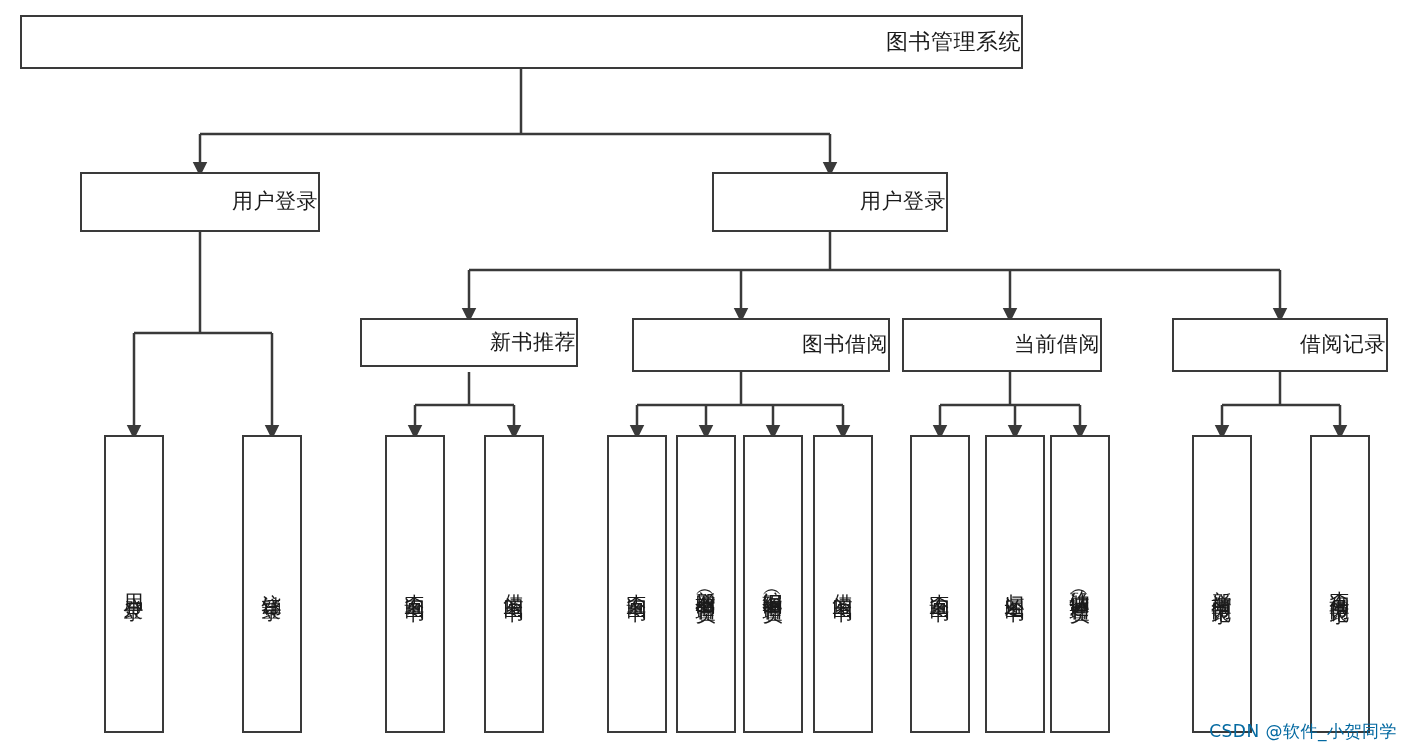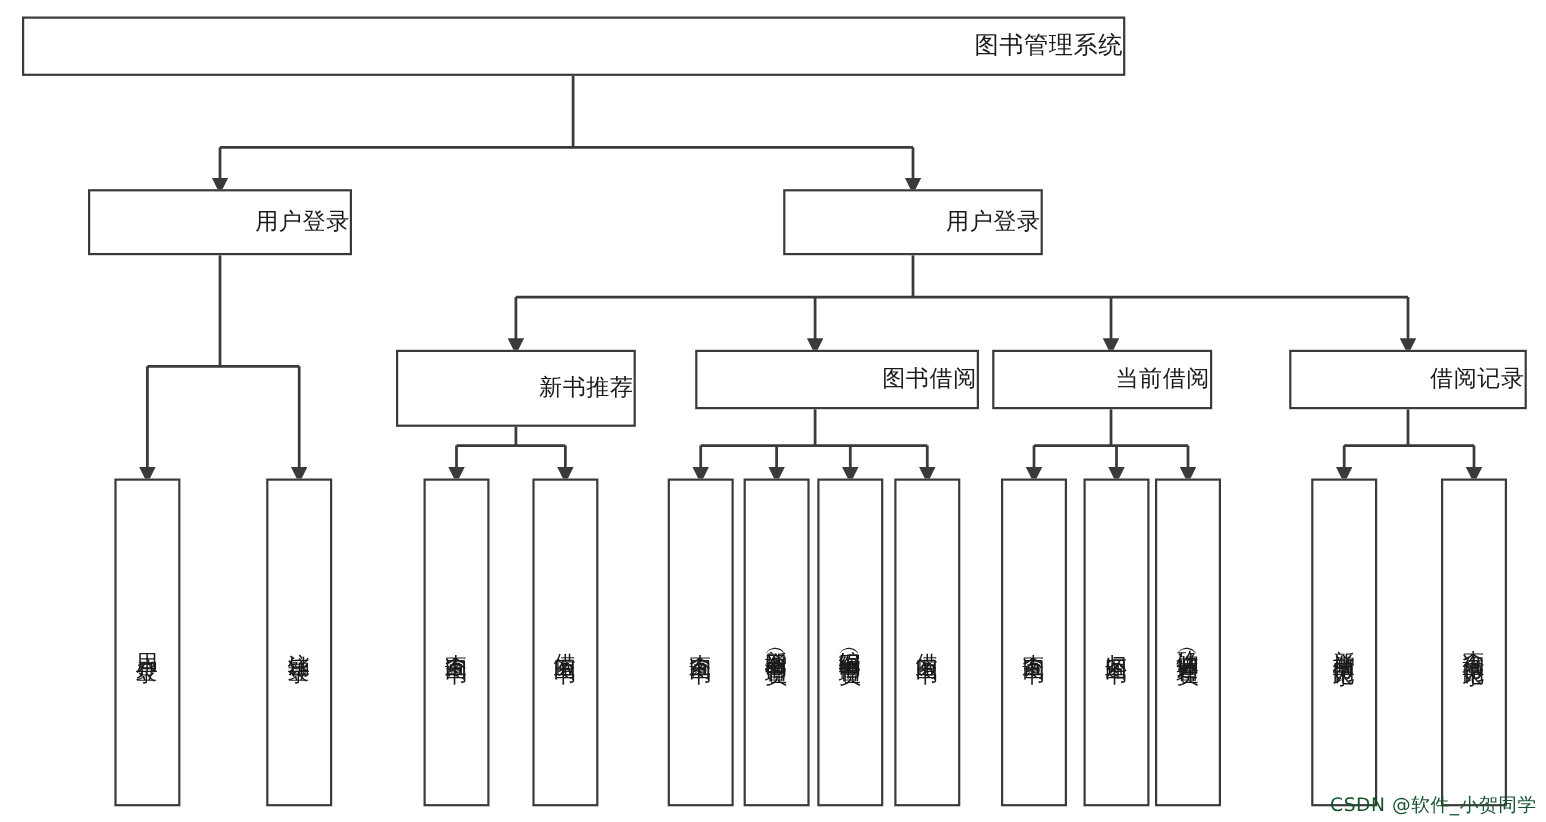--- a/index.html
+++ b/index.html
@@ -67,21 +67,21 @@
     max-height: 100%;
   }
   .node.vert.tall .node-label {
     letter-spacing: 2px;
   }
   .watermark {
     position: absolute;
     right: 8px;
     bottom: 4px;
     font-size: 17px;
-    color: #14532d;
+    color: #0369a1;
     letter-spacing: 0.5px;
     white-space: nowrap;
     user-select: none;
   }
 </style>
 </head>
 <body>
 
 <div id="diagram-root">
 
@@ -131,21 +131,21 @@
   <div id="node-layer">
       <div class="node horiz root" style="left: 20px; top: 15px; width: 1003px; height: 54px;">
         <span class="node-label">图书管理系统</span>
       </div>
       <div class="node horiz" style="left: 80px; top: 172px; width: 240px; height: 60px;">
         <span class="node-label">用户登录</span>
       </div>
       <div class="node horiz" style="left: 712px; top: 172px; width: 236px; height: 60px;">
         <span class="node-label">用户登录</span>
       </div>
-      <div class="node horiz" style="left: 360px; top: 318px; width: 218px; height: 70px; padding-left: 24px;">
+      <div class="node horiz" style="left: 360px; top: 318px; width: 218px; height: 49px; padding-left: 24px;">
         <span class="node-label">新书推荐</span>
       </div>
       <div class="node horiz" style="left: 632px; top: 318px; width: 258px; height: 54px;">
         <span class="node-label">图书借阅</span>
       </div>
       <div class="node horiz" style="left: 902px; top: 318px; width: 200px; height: 54px;">
         <span class="node-label">当前借阅</span>
       </div>
       <div class="node horiz" style="left: 1172px; top: 318px; width: 216px; height: 54px;">
         <span class="node-label">借阅记录</span>

